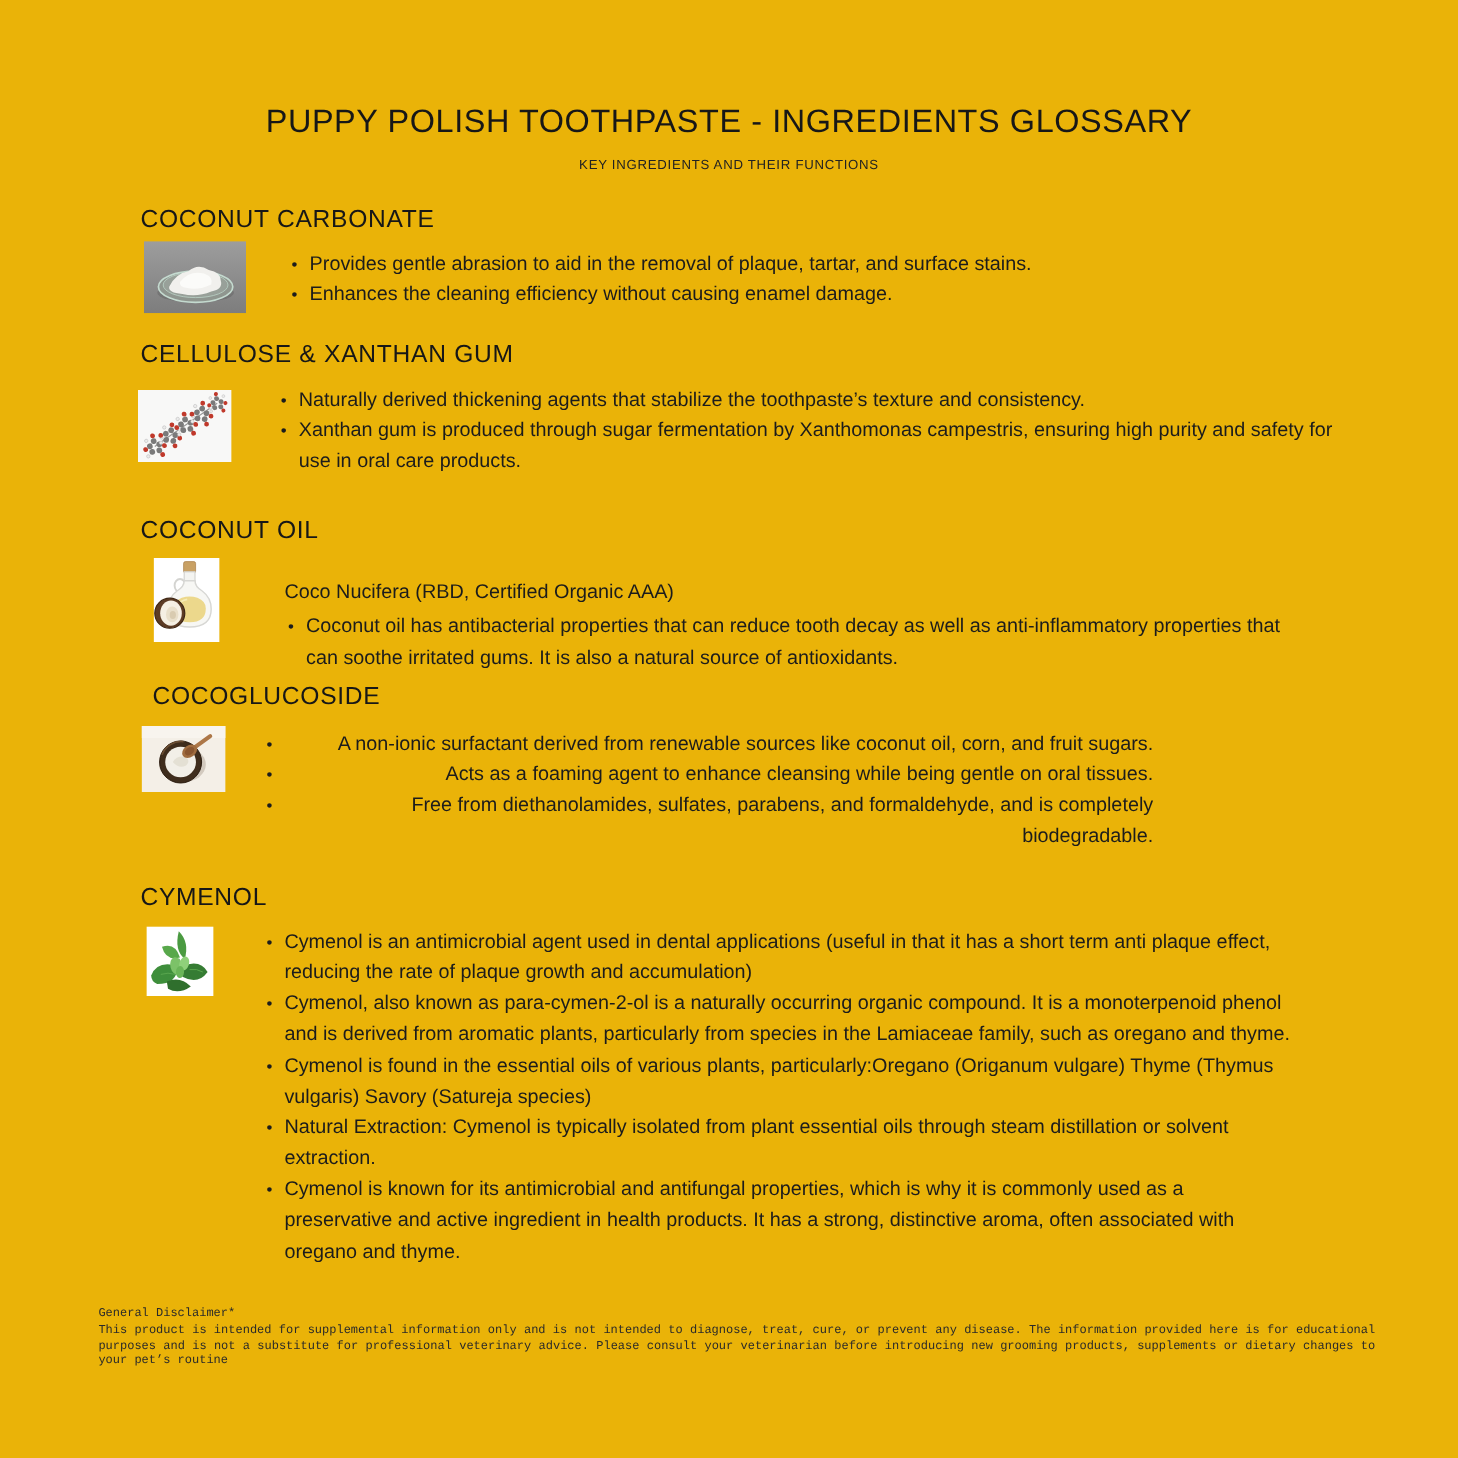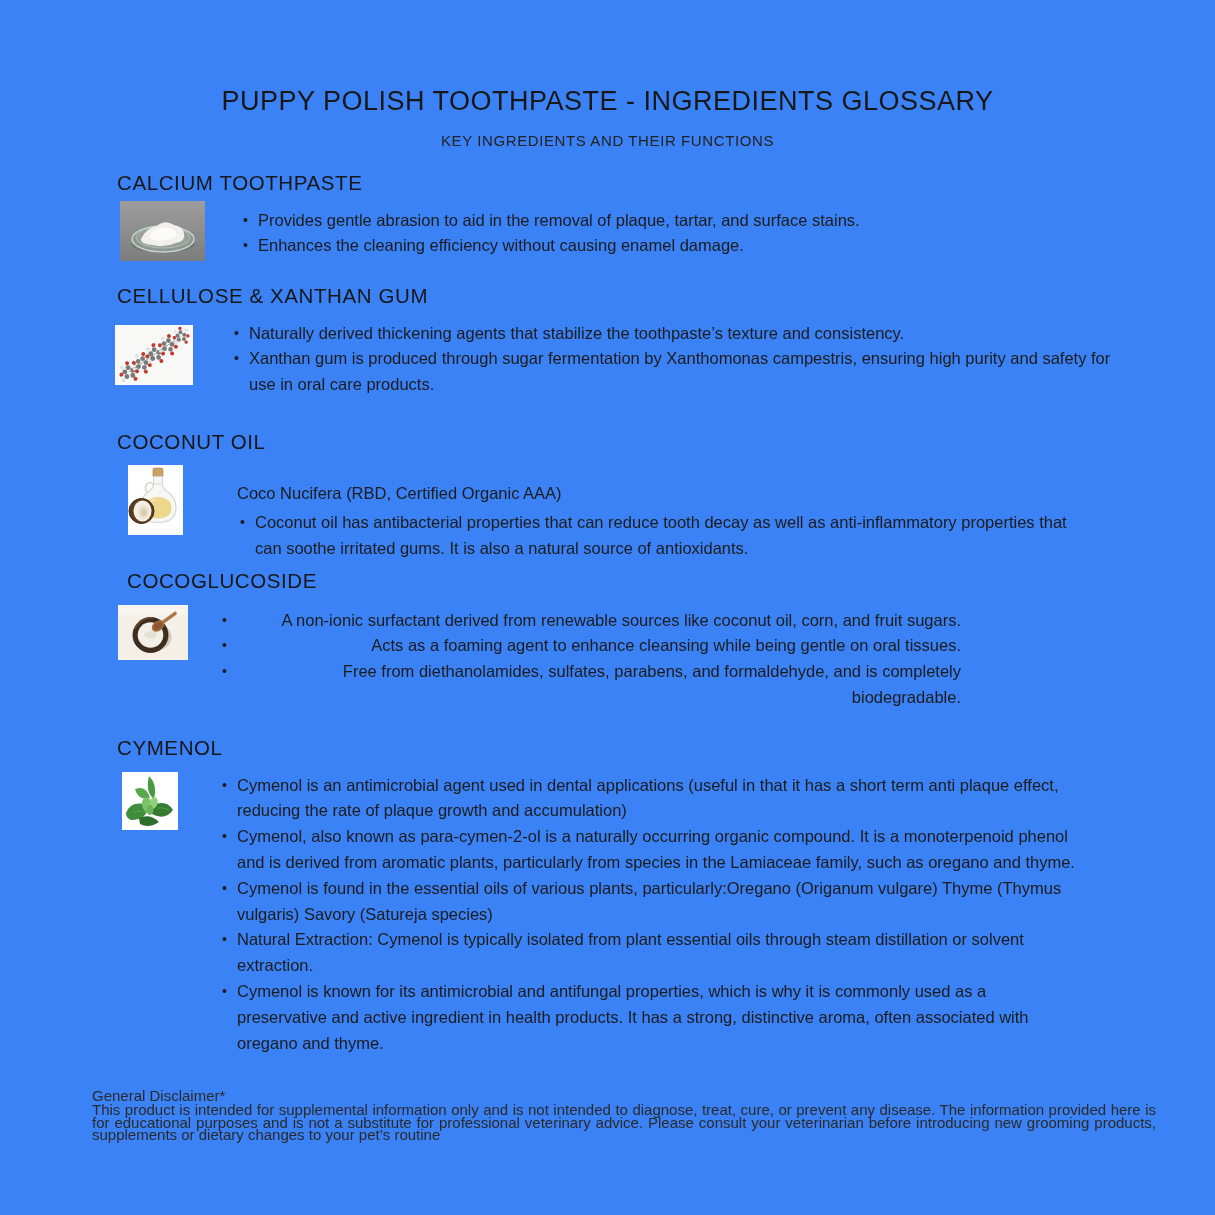--- a/index.html
+++ b/index.html
@@ -4,32 +4,32 @@
 <style>
   * { margin:0; padding:0; box-sizing:border-box; }
   html,body { background:#ffffff; }
   body {
     width:1215px; height:1215px;
     font-family:"Liberation Sans","DejaVu Sans",sans-serif;
     color:#1c1c1c;
     position:relative;
     overflow:hidden;
   }
-  .page { position:absolute; inset:0; background:#3b82f6; }
+  .page { position:absolute; inset:0; background:#eab308; }
 
   .doc-title {
     position:absolute; top:86px; left:0; right:0;
     text-align:center;
     font-size:27px; font-weight:400; letter-spacing:0.5px;
     color:#171717;
   }
   .doc-subtitle {
     position:absolute; top:132px; left:0; right:0;
     text-align:center;
-    font-size:15px; font-weight:400; letter-spacing:0.6px;
+    font-size:11px; font-weight:400; letter-spacing:0.6px;
     color:#222;
   }
 
   .section { position:absolute; left:0; right:0; }
   .sec-1 { top:172px; }
   .sec-2 { top:285px; }
   .sec-3 { top:431px; }
   .sec-4 { top:570px; }
   .sec-5 { top:737px; }
 
@@ -62,36 +62,36 @@
 
   ul.bullets { list-style:none; padding-left:18px; }
   ul.bullets li { position:relative; }
   ul.bullets li::before {
     content:"\2022";
     position:absolute; left:-15px; top:0;
     font-size:14px;
   }
 
   .disclaimer {
-    position:absolute; left:92px; top:1090px; width:1064px;
-    font-size:15px; line-height:12.8px; color:#2a2a2a;
+    position:absolute; left:82px; top:1090px; width:1064px;
+    font-size:10px; line-height:12.8px; color:#2a2a2a;font-family:Liberation Mono, monospace;
   }
   .disclaimer .d-title { margin-bottom:1px; }
   .disclaimer .d-body { text-align:justify; }
 </style>
 </head>
 <body>
 
 <div class="page">
 
   <h1 class="doc-title">PUPPY POLISH TOOTHPASTE - INGREDIENTS GLOSSARY</h1>
   <div class="doc-subtitle">KEY INGREDIENTS AND THEIR FUNCTIONS</div>
 
   <section class="section sec-1">
-    <h2 class="sec-heading">CALCIUM TOOTHPASTE</h2>
+    <h2 class="sec-heading">COCONUT CARBONATE</h2>
     <figure class="sec-image img-1">
       <svg viewBox="0 0 85 60">
         <defs>
           <linearGradient id="ccbg" x1="0" y1="0" x2="0" y2="1">
             <stop offset="0" stop-color="#9d9d9d"></stop>
               <stop offset="1" stop-color="#7d7d7d"></stop>
           </linearGradient>
         </defs>
         <rect width="85" height="60" fill="url(#ccbg)"></rect>
         <ellipse cx="43" cy="43" rx="32" ry="8" fill="rgba(50,50,50,0.20)"></ellipse>

